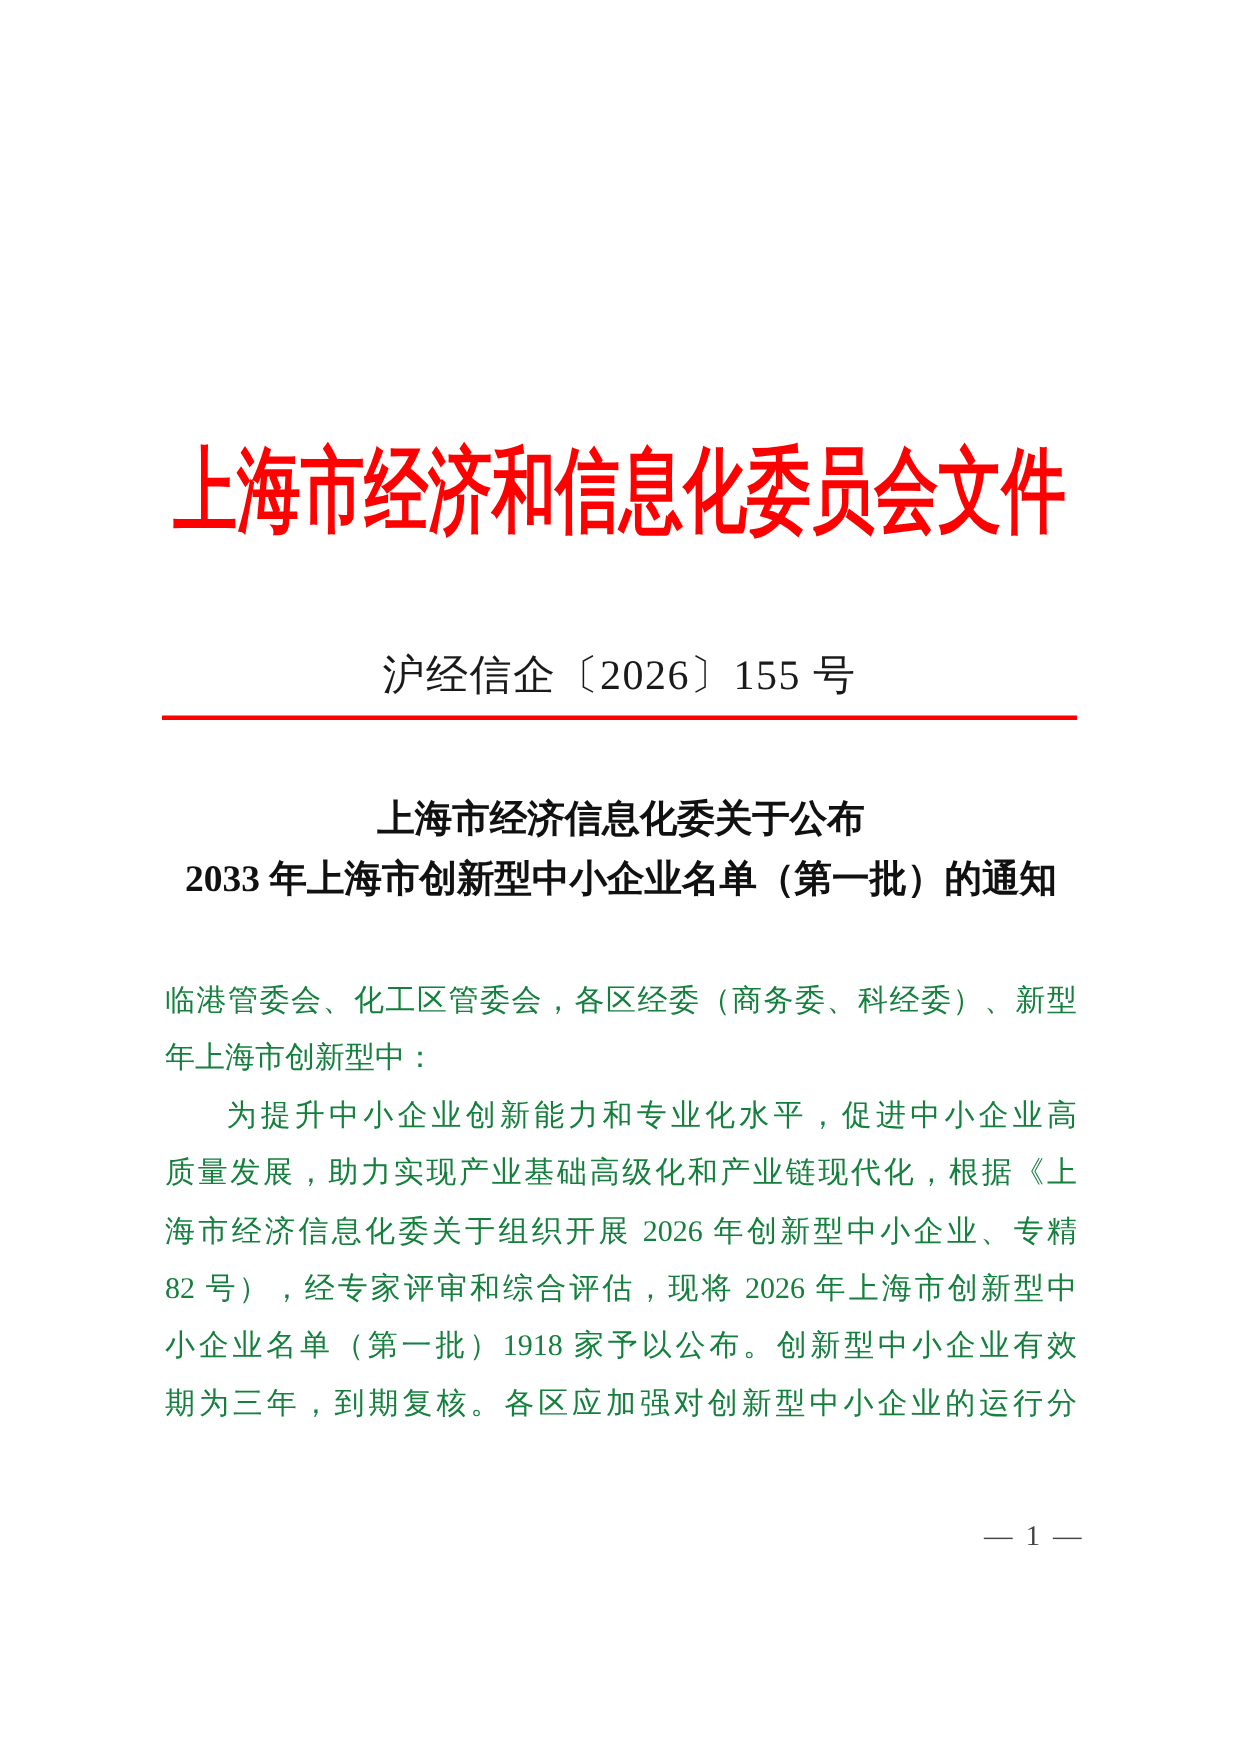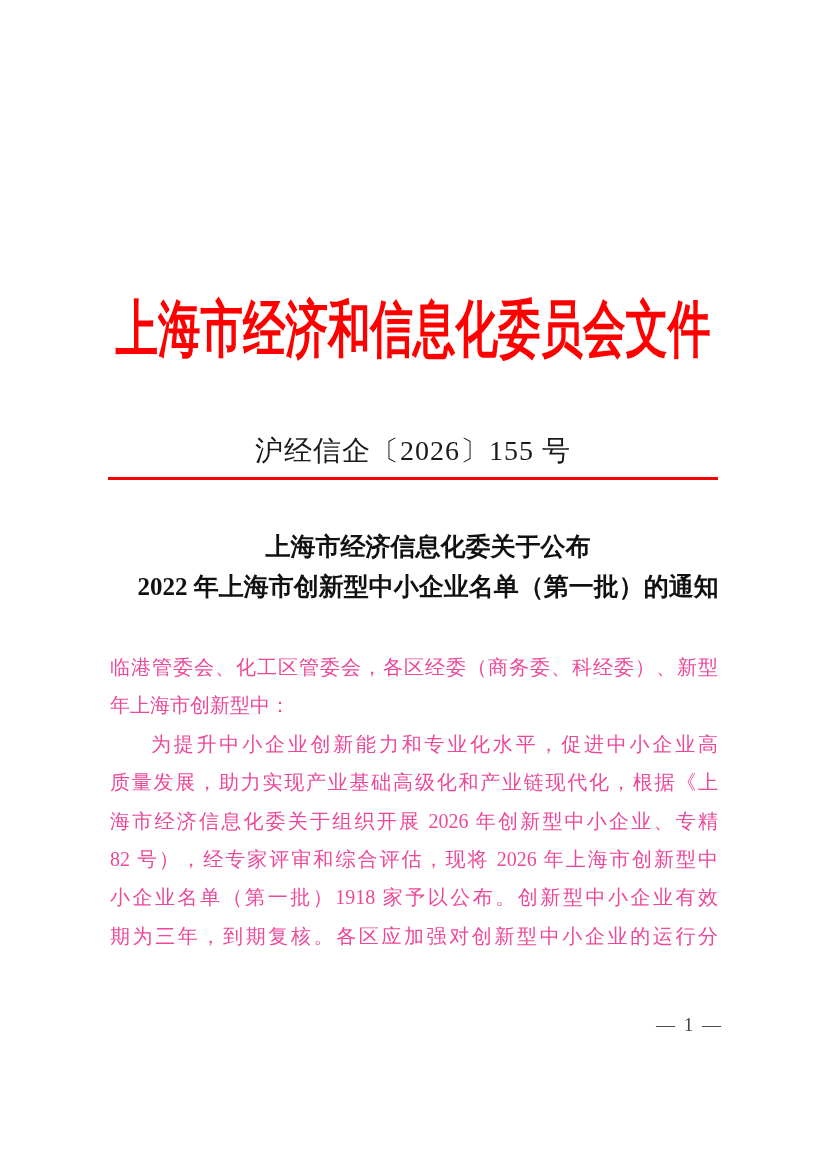--- a/index.html
+++ b/index.html
@@ -51,37 +51,37 @@
     top: 477px;
     left: 108px;
     width: 610px;
     height: 3px;
     background: #ff0000;
   }
   
   .title {
     position: absolute;
     top: 527px;
-    left: 124px;
+    left: 110px;
     width: 608px;
     text-align: center;
     font-weight: bold;
     font-size: 25px;
     line-height: 40px;
     color: #111111;
   }
   
   .body-text {
     position: absolute;
     top: 648px;
     left: 110px;
     width: 608px;
     font-size: 20px;
     line-height: 38.4px;
-    color: #ec4899;
+    color: #15803d;
   }
   .body-text .line {
     white-space: nowrap;
   }
   .body-text .line.just {
     white-space: normal;
     text-align: justify;
     text-align-last: justify;
   }
   .body-text .line.indent {
@@ -105,21 +105,21 @@
 <div class="page">
 
   <div class="header-title">上海市经济和信息化委员会文件</div>
 
   <div class="doc-number">沪经信企〔2026〕155 号</div>
 
   <div class="red-line"></div>
 
   <div class="title">
     <div>上海市经济信息化委关于公布</div>
-    <div>2022 年上海市创新型中小企业名单（第一批）的通知</div>
+    <div>2033 年上海市创新型中小企业名单（第一批）的通知</div>
   </div>
 
   <div class="body-text">
     <div class="line just">临港管委会、化工区管委会，各区经委（商务委、科经委）、新型</div>
     <div class="line">年上海市创新型中：</div>
     <div class="line just indent">为提升中小企业创新能力和专业化水平，促进中小企业高</div>
     <div class="line just">质量发展，助力实现产业基础高级化和产业链现代化，根据《上</div>
     <div class="line just">海市经济信息化委关于组织开展 2026 年创新型中小企业、专精</div>
     <div class="line just">82 号），经专家评审和综合评估，现将 2026 年上海市创新型中</div>
     <div class="line just">小企业名单（第一批）1918 家予以公布。创新型中小企业有效</div>

